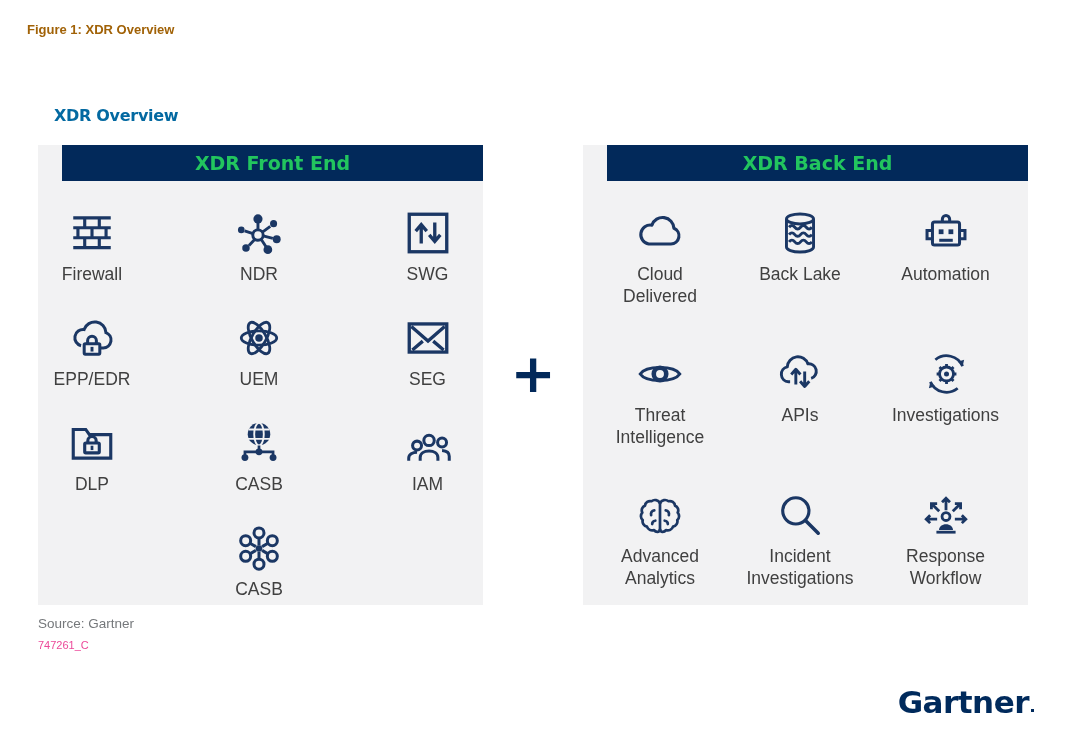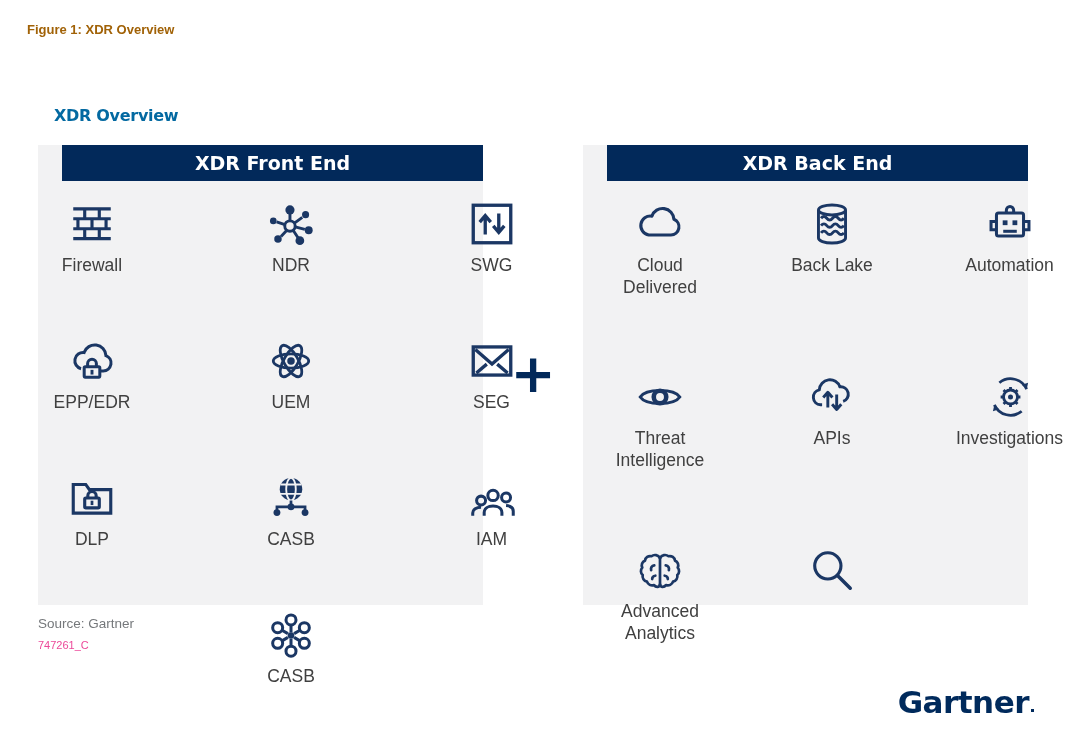--- a/index.html
+++ b/index.html
@@ -12,24 +12,24 @@
   }
   *{box-sizing:border-box;}
   html,body{margin:0;padding:0;background:#fff;}
   .page{position:relative;width:1080px;height:753px;background:#ffffff;overflow:hidden;
         font-family:"Liberation Sans",sans-serif;}
   .figure-title{position:absolute;left:27px;top:22px;font-size:13px;font-weight:700;color:#a16207;}
   .diagram-title{position:absolute;left:38px;top:90px;margin:16px;font-size:16px;font-weight:800;
         color:#0369a1;font-family:"DejaVu Sans",sans-serif;letter-spacing:-0.3px;}
   .panels{position:absolute;left:38px;top:145px;width:990px;display:flex;}
   .panel{width:445px;height:460px;background:var(--panel-bg);display:flex;flex-direction:column;}
-  .panel-header{height:36px;flex:0 0 36px;background:var(--header-navy);color:#ffffff;
+  .panel-header{height:36px;flex:0 0 36px;background:var(--header-navy);color:#22c55e;
         display:flex;align-items:center;justify-content:center;
         font-family:"DejaVu Sans",sans-serif;font-weight:700;font-size:19px;margin-left:24px;}
-  .panel-body{flex:1;display:grid;padding-top:8px;gap:32px;}
+  .panel-body{flex:1;display:grid;padding-top:17px;}
   .panel-front .panel-body{grid-template-columns:108px 226px 111px;grid-auto-rows:105px;}
   .panel-back  .panel-body{grid-template-columns:154px 126px 165px;grid-auto-rows:141px;}
   .panel-front .cell:nth-child(10){grid-column:2;}
   .cell{display:flex;flex-direction:column;align-items:center;justify-content:flex-start;
         padding-top:10px;gap:5px;}
   .icon{width:50px;height:50px;color:var(--icon-navy);flex:0 0 auto;}
   .icon svg{width:100%;height:100%;display:block;}
   .label{font-size:17.5px;color:var(--label-text);text-align:center;line-height:1.28;max-width:118px;}
   .plus{width:100px;display:flex;align-items:center;justify-content:center;
         font-size:54px;font-weight:700;color:var(--header-navy);
@@ -298,20 +298,38 @@
           </div>
           <div class="cell">
             <span class="icon">
               <svg viewBox="0 0 48 48">
                 <g stroke="currentColor" fill="none" stroke-linecap="round">
 <circle cx="20" cy="20" r="12.6" stroke-width="3"></circle>
 <path d="M29.5 29.5 41.5 41.5" stroke-width="3.4"></path>
                 </g>
               </svg>
             </span>
+            <span class="label">Incident Investigations</span>
+          </div>
+          <div class="cell">
+            <span class="icon">
+              <svg viewBox="0 0 48 48">
+<g stroke="currentColor" stroke-width="2.7" fill="none">
+<circle cx="24" cy="25.5" r="3.8"></circle>
+<path d="M24 19.5V8M20.2 11.8 24 8l3.8 3.8"></path>
+<path d="M15.5 28H5M8.8 24.2 5 28l3.8 3.8"></path>
+<path d="M32.5 28H43M39.2 24.2 43 28l-3.8 3.8"></path>
+<path d="M17.5 20.5 10 13M10 18.5V13h5.5"></path>
+<path d="M30.5 20.5 38 13M38 18.5V13h-5.5"></path>
+                </g>
+<path d="M17.3 38.5c0-3.6 3-5.7 6.7-5.7s6.7 2.1 6.7 5.7Z" fill="currentColor"></path>
+<path d="M14.8 40.5h18.4" stroke="currentColor" stroke-width="2.7"></path>
+              </svg>
+            </span>
+            <span class="label">Response Workflow</span>
           </div>
         </div>
     </section>
   </div>
 
   <div class="source">Source: Gartner</div>
   <div class="docid">747261_C</div>
   <div class="logo"><span>Gartner</span><span class="reg"></span></div>
 </div>
 

